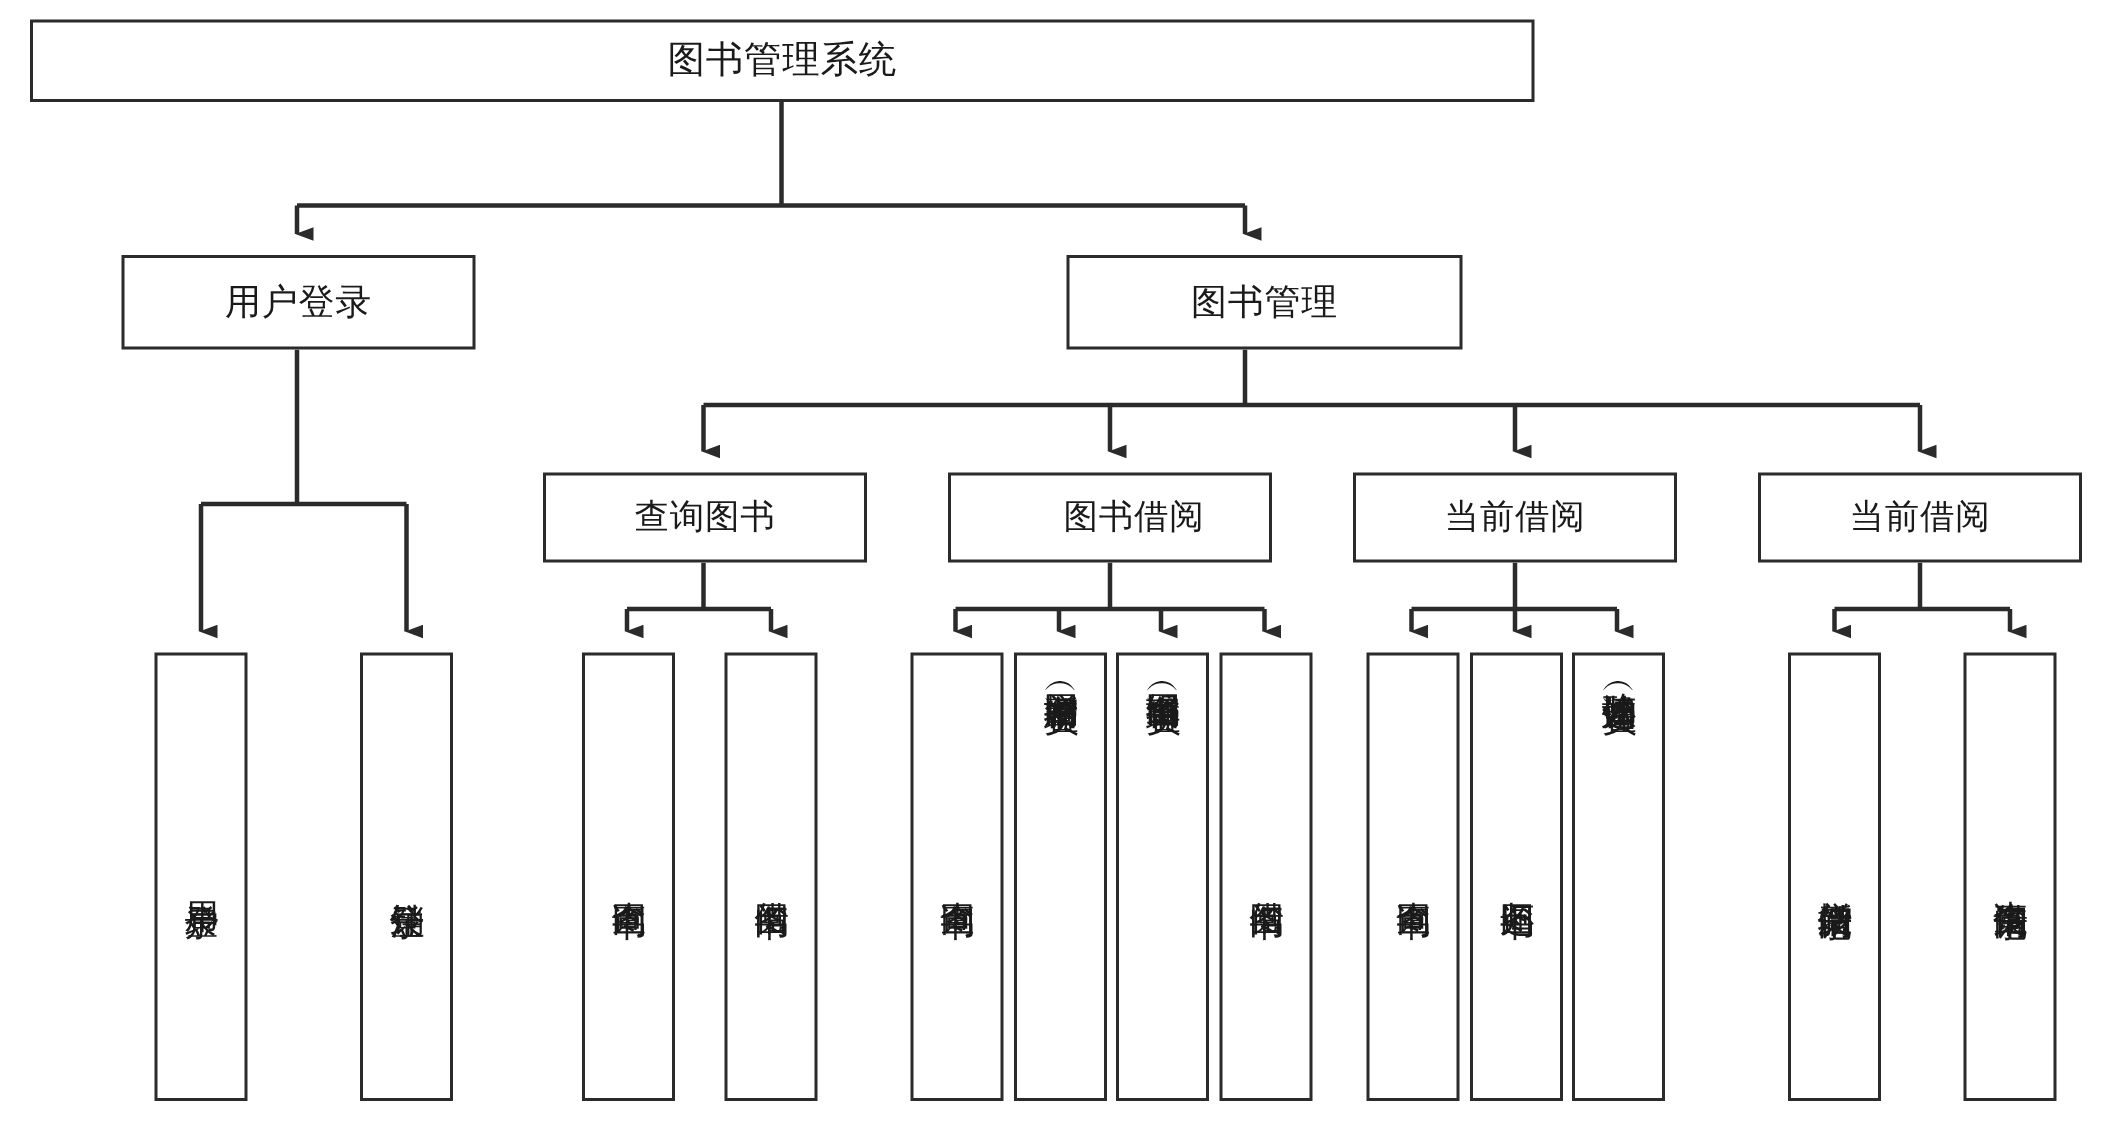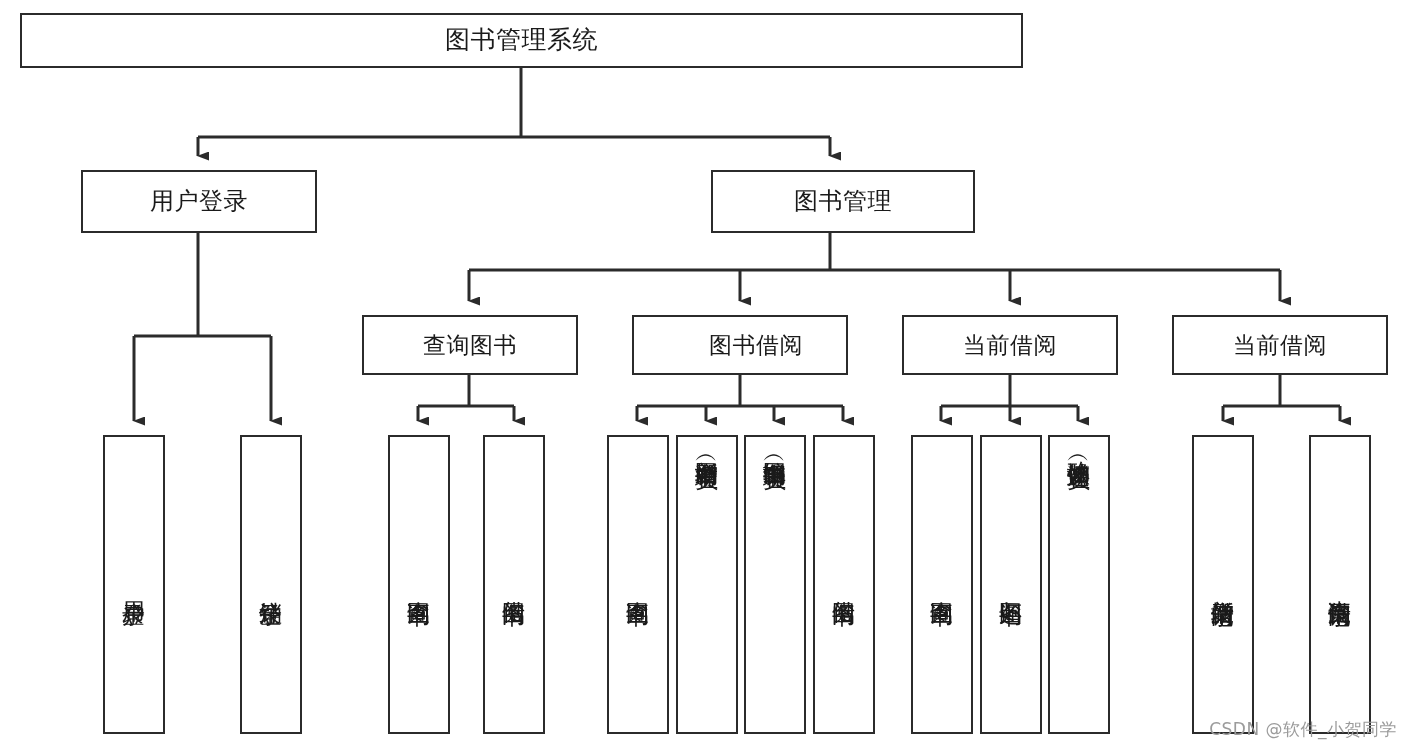--- a/index.html
+++ b/index.html
@@ -184,15 +184,14 @@
     <span class="node-label">确认归还（管理员）</span>
   </div>
 
   <div class="node-box node-leaf leaf-middle" style="left:1192px; top:435px; width:62px; height:299px;">
     <span class="node-label">新增借阅记录</span>
   </div>
   <div class="node-box node-leaf leaf-middle" style="left:1309px; top:435px; width:62px; height:299px;">
     <span class="node-label">查询借阅记录</span>
   </div>
 
-  <div id="watermark">CSDN @软件_小贺同学</div>
 
 </div>
 
 </body></html>

